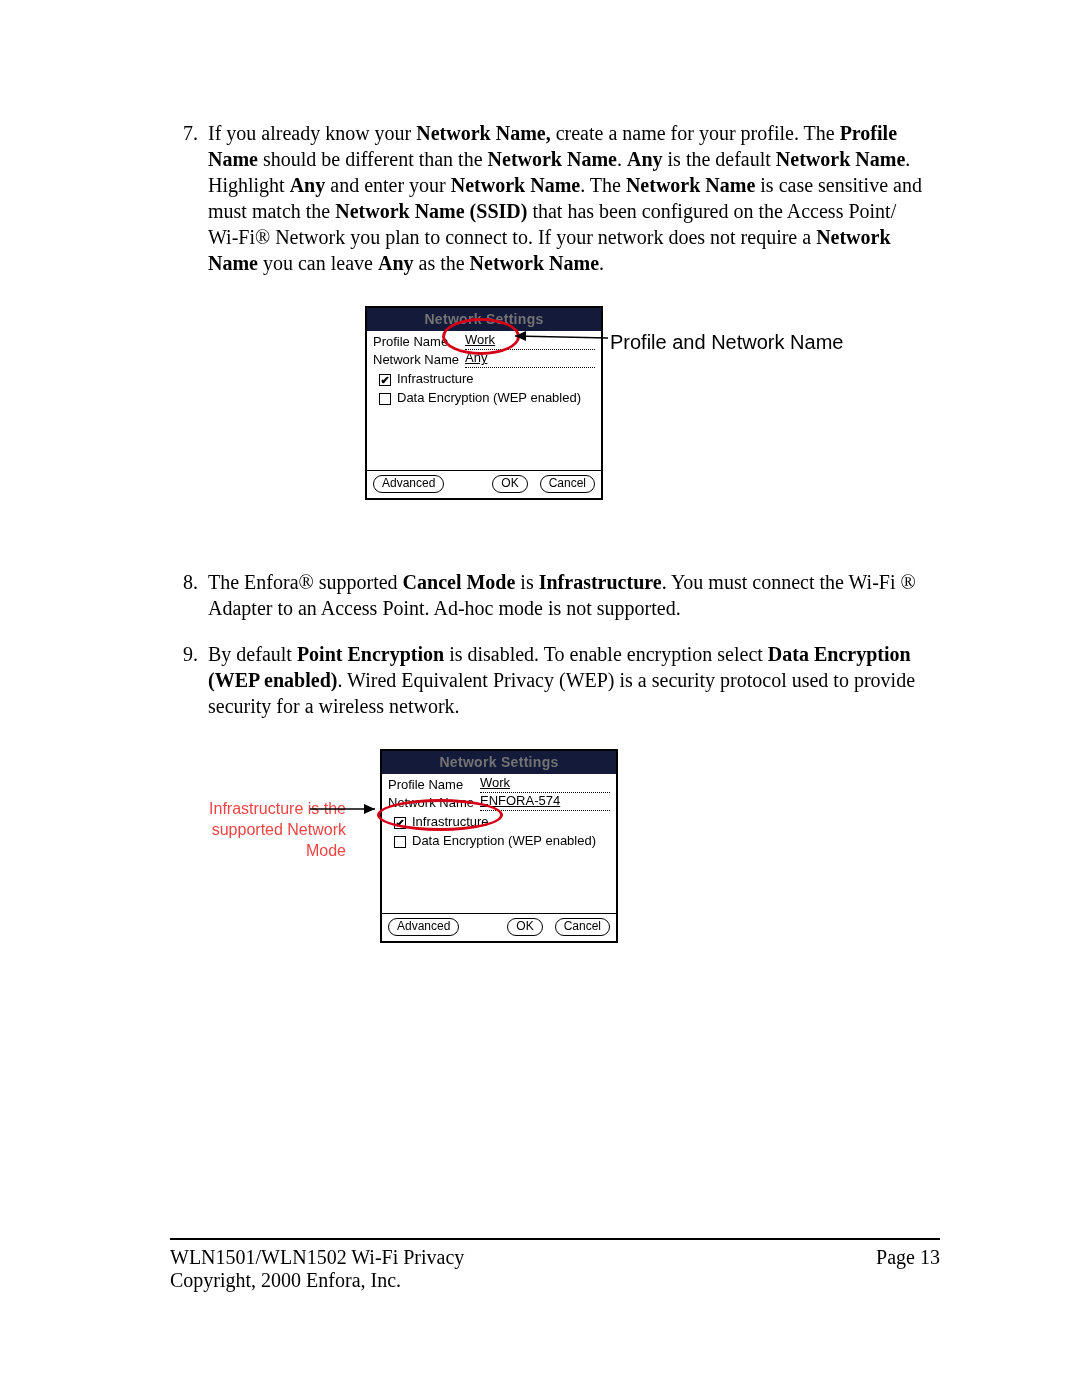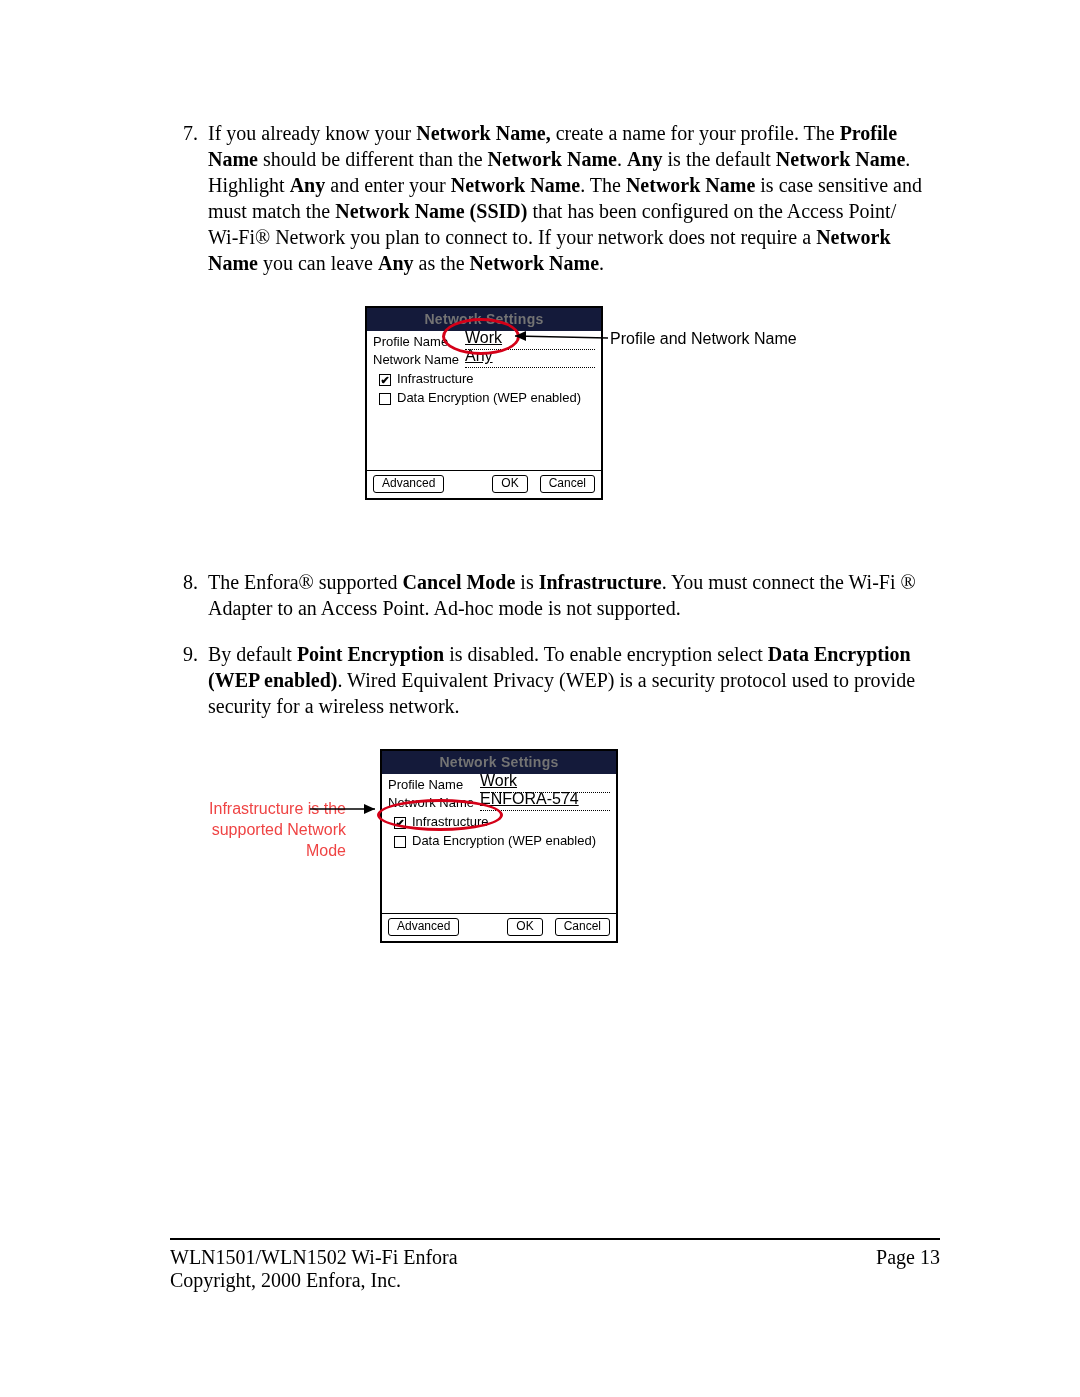--- a/index.html
+++ b/index.html
@@ -85,21 +85,21 @@
   }
   .form-row .lbl { width: 86px; flex: 0 0 86px; white-space: nowrap; }
   .form-row .field-wrap {
     flex: 1;
     border-bottom: 1px dotted #000;
     height: 15px;
     display: flex;
     align-items: flex-end;
     padding-bottom: 0px;
   }
-  .form-row .field-val { text-decoration: underline; font-size: 16px; }
+  .form-row .field-val { text-decoration: underline; font-size: 13px; }
 
   .cb-row {
     display: flex;
     align-items: center;
     gap: 6px;
     margin: 2px 0 0 6px;
     font-size: 13px;
   }
   .cb {
     width: 12px; height: 12px;
@@ -117,21 +117,21 @@
   .device-buttons {
     border-top: 1px solid #000;
     padding: 4px 6px 5px;
     display: flex;
     gap: 12px;
     justify-content: flex-start;
     font-size: 12px;
   }
   .pill {
     border: 1px solid #000;
-    border-radius: 3px;
+    border-radius: 9px;
     padding: 0px 8px 1px;
     background: #fff;
     line-height: 15px;
   }
   .device-buttons .spacer { flex: 1; }
 
   
   .red-oval {
     position: absolute;
     border: 3px solid #d40018;
@@ -143,21 +143,21 @@
   svg.overlay {
     position: absolute;
     left: 0; top: 0;
     pointer-events: none;
   }
 
   
   .callout-right {
     position: absolute;
     font-family: Arial, Helvetica, sans-serif;
-    font-size: 16px;
+    font-size: 20px;
     color: #000;
   }
   .callout-left {
     position: absolute;
     font-family: Liberation Sans, sans-serif;
     font-size: 16px;
     color: #ef4444;
     text-align: right;
     width: 170px;
   }
@@ -292,20 +292,20 @@
         <polygon points="205,60 194,55 194,65" fill="#000"></polygon>
       </svg>
     </div>
 
   </div>
 
   <div class="footer">
     <div class="footer-rule"></div>
     <div class="footer-row">
       <div class="footer-left">
-        <div>WLN1501/WLN1502 Wi-Fi Enfora</div>
+        <div>WLN1501/WLN1502 Wi-Fi Privacy</div>
         <div>Copyright, 2000 Enfora, Inc.</div>
       </div>
       <div class="footer-right">Page 13</div>
     </div>
   </div>
 
 </div>
 
 </body></html>

